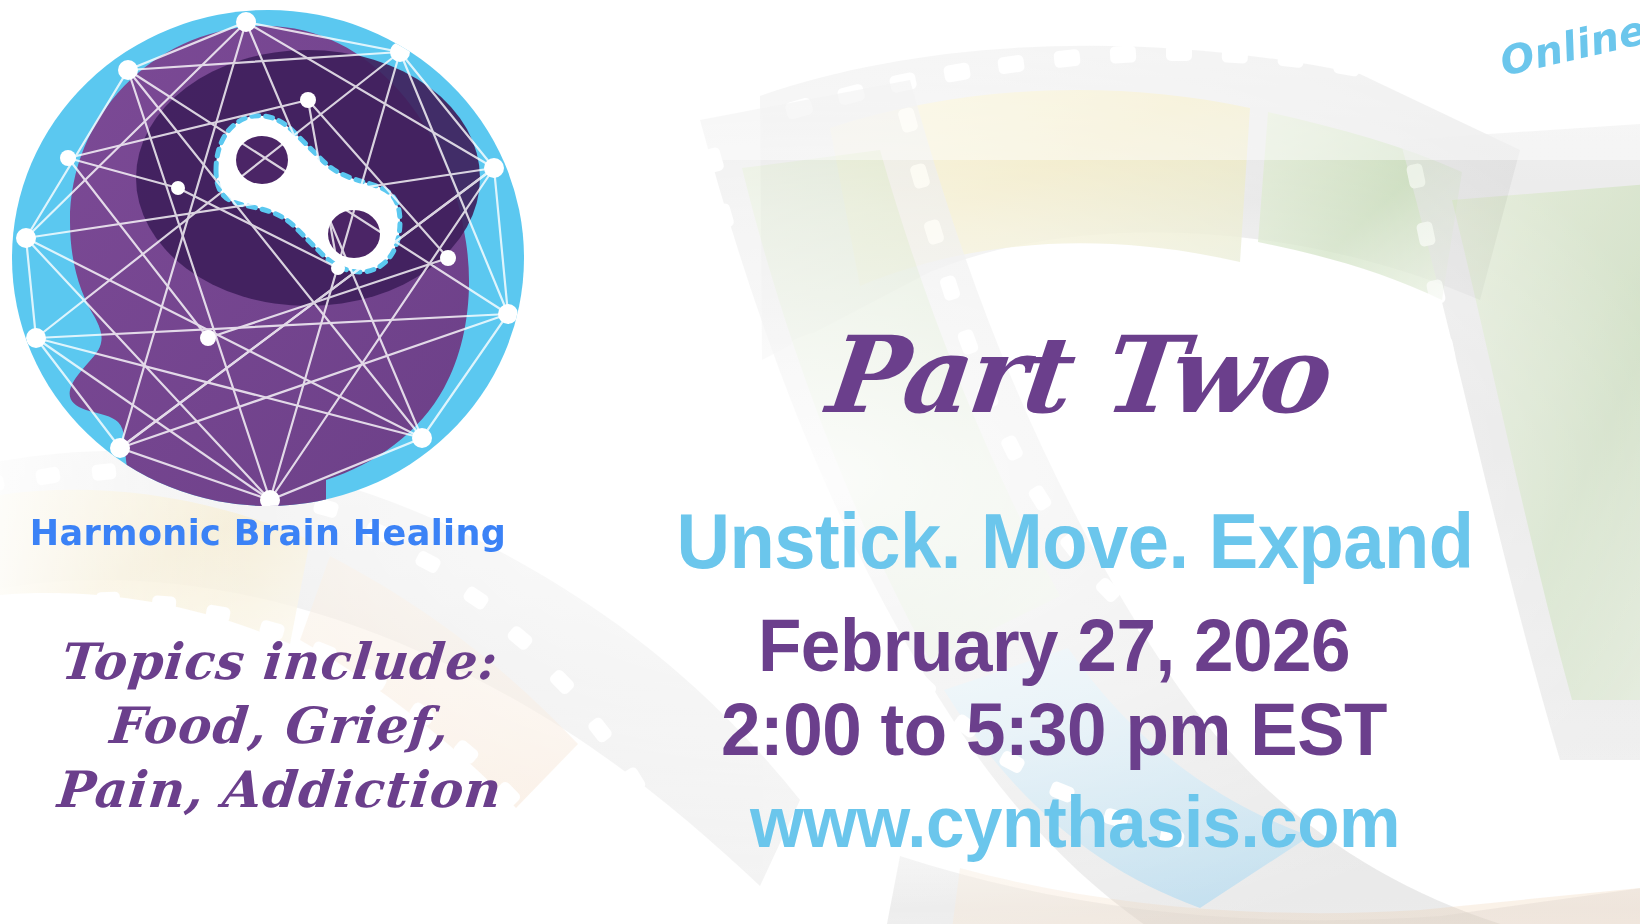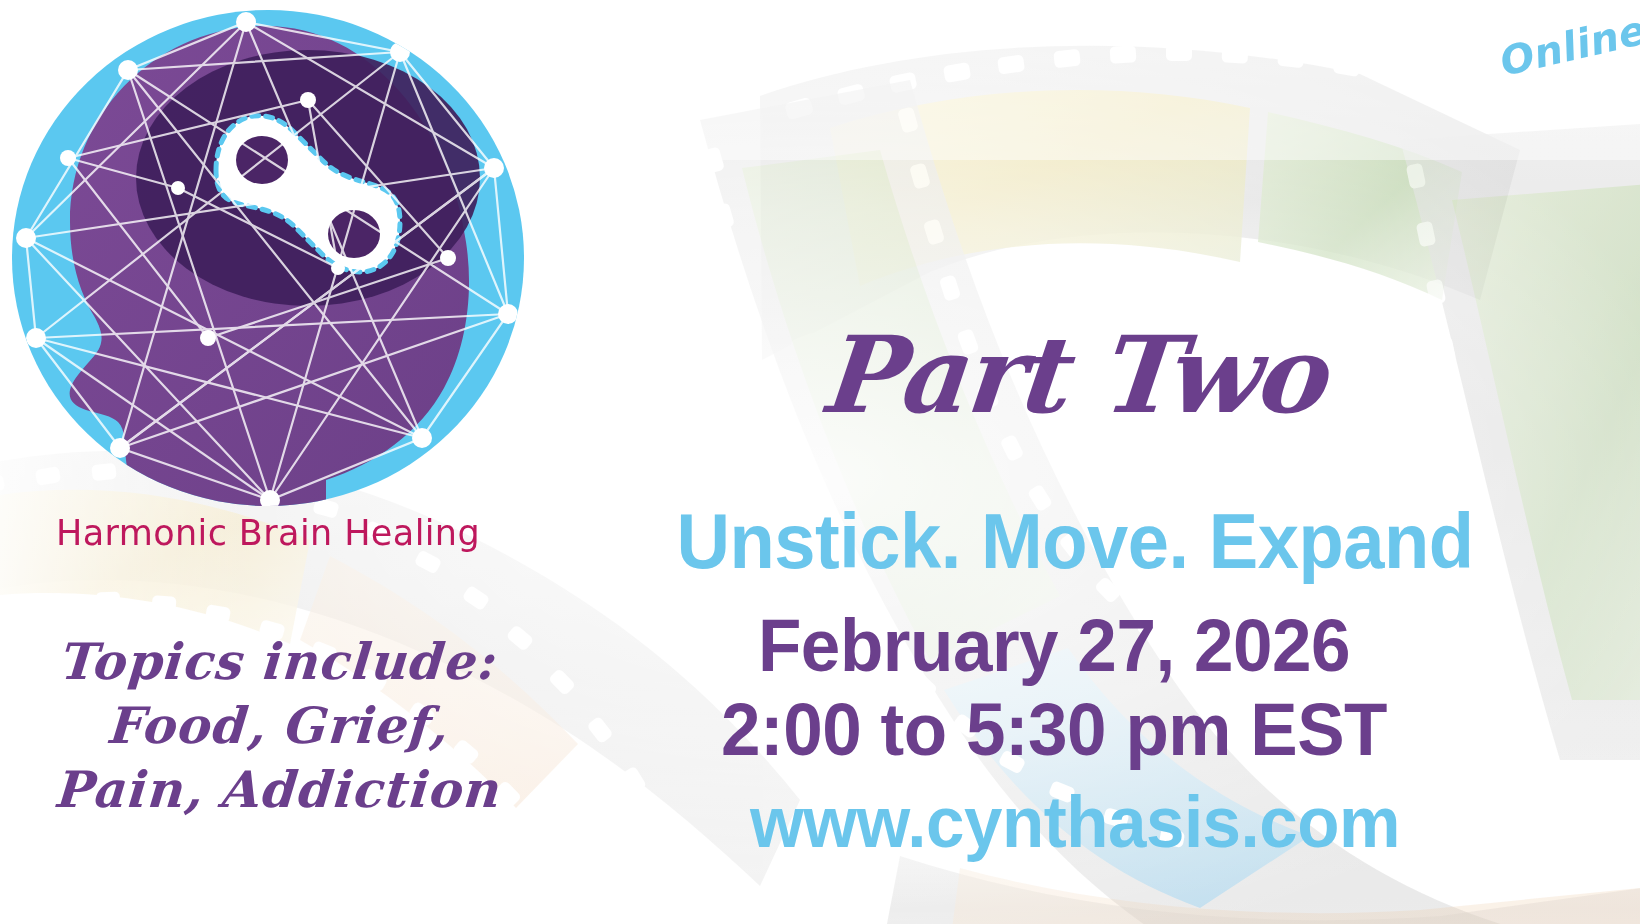--- a/index.html
+++ b/index.html
@@ -36,24 +36,24 @@
     position:absolute;
     left:0; top:0;
     width:520px; height:500px;
   }
   #logo-caption {
     position:absolute;
     left:0; top:505px;
     width:520px;
     text-align:center;
     font-family:"DejaVu Sans", sans-serif;
-    font-weight:400;
+    font-weight:700;
     font-size:35px;
     letter-spacing:0.4px;
-    color:#be185d;
+    color:#3b82f6;
     white-space:nowrap;
   }
 
   
   #topics-block {
     position:absolute;
     left:30px; top:630px;
     width:500px;
     z-index:3;
     text-align:center;

